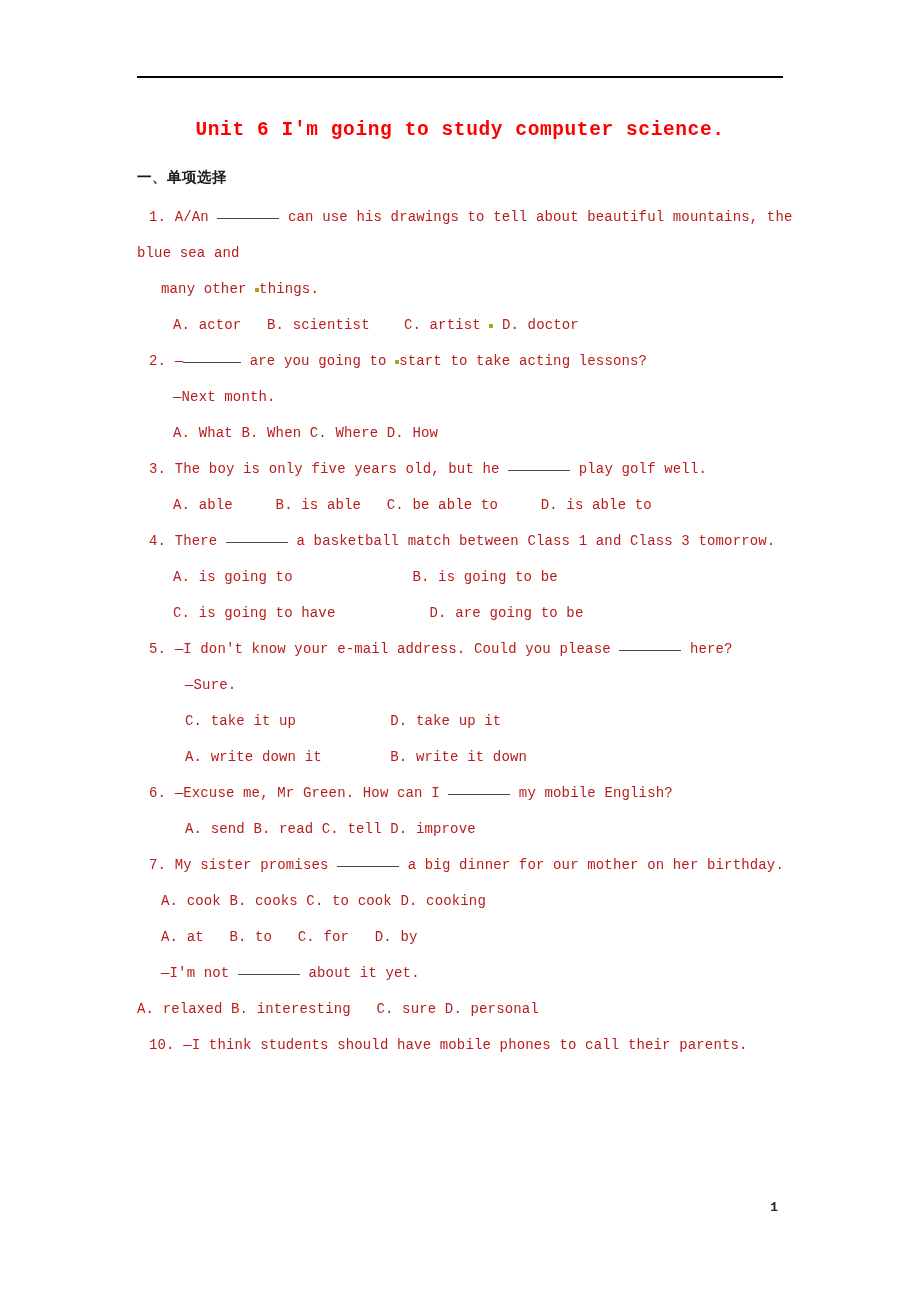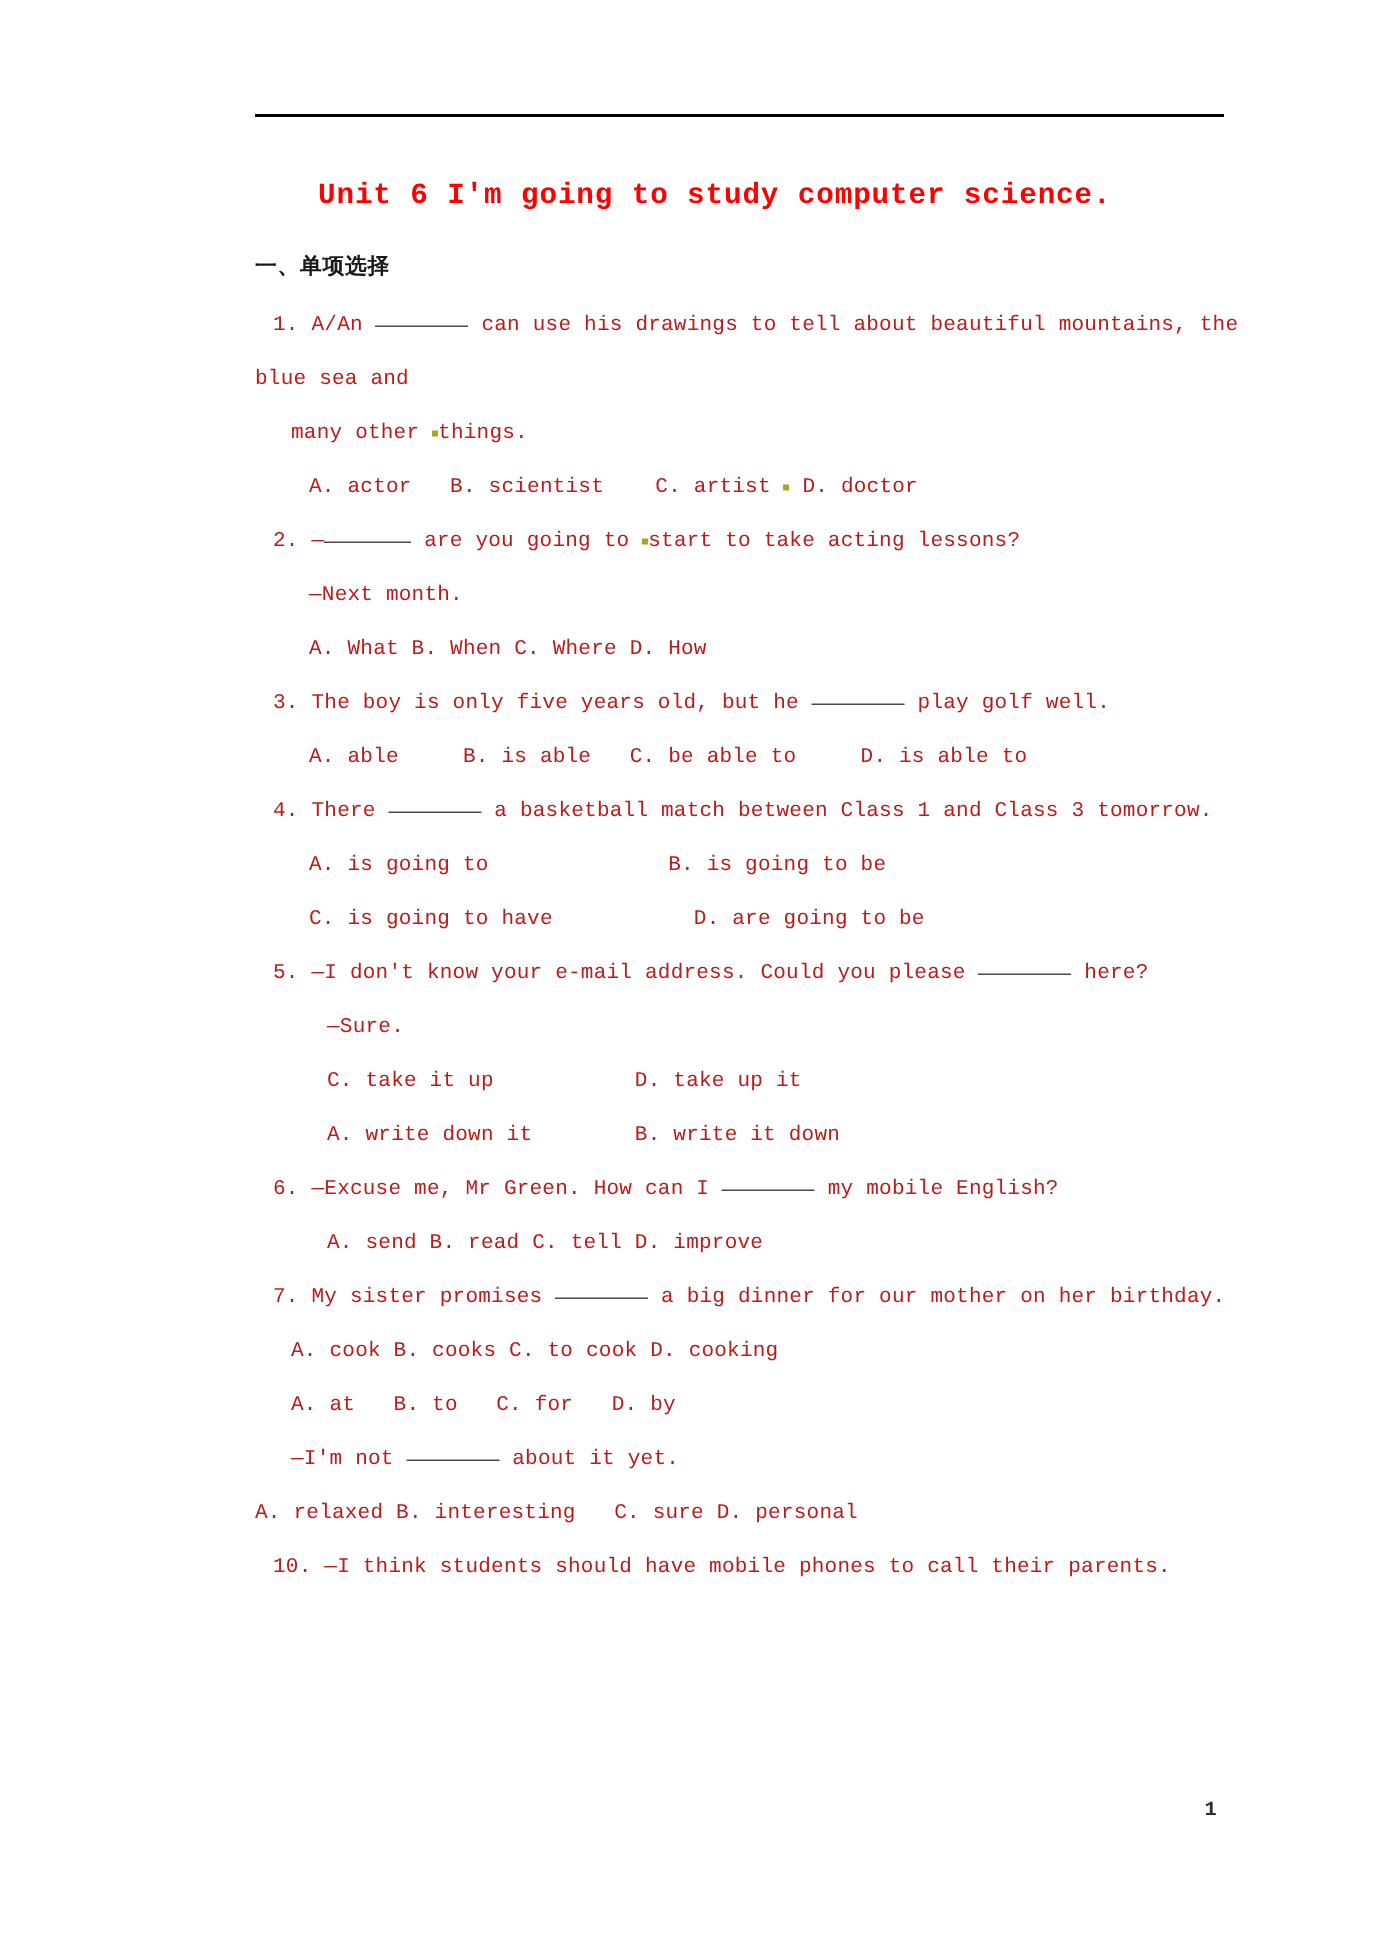--- a/index.html
+++ b/index.html
@@ -12,21 +12,20 @@
     height: 1302px;
     position: relative;
     font-family: "Liberation Mono", "DejaVu Sans Mono", monospace;
     color: #231f20;
     overflow: hidden;
   }
   .page {
     position: absolute;
     inset: 0;
     background: #ffffff;
-    margin-left: 33px;
   }
 
   
   .header-rule {
     position: absolute;
     left: 137px;
     top: 76px;
     width: 646px;
     height: 0;
     border-top: 2.2px solid #000000;
@@ -49,21 +48,21 @@
 
   
   .content {
     position: absolute;
     left: 137px;
     top: 163px;
     width: 660px;
   }
 
   .section-head {
-    font-family: Liberation Sans, sans-serif;
+    font-family: Liberation Mono, monospace;
     font-weight: bold;
     font-size: 14.5px;
     color: #1a1a1a;
     height: 36px;
     line-height: 30px;
     letter-spacing: 0.5px;
   }
 
   .line {
     height: 36px;

